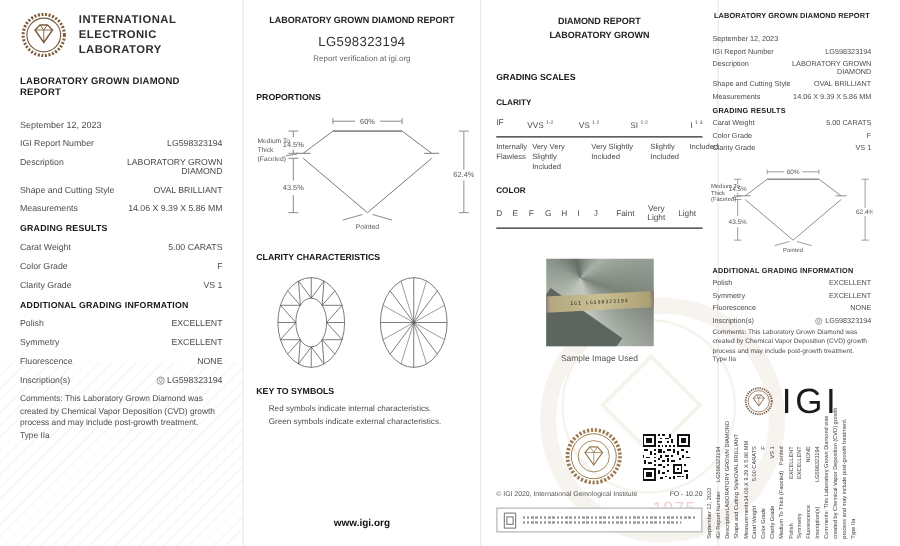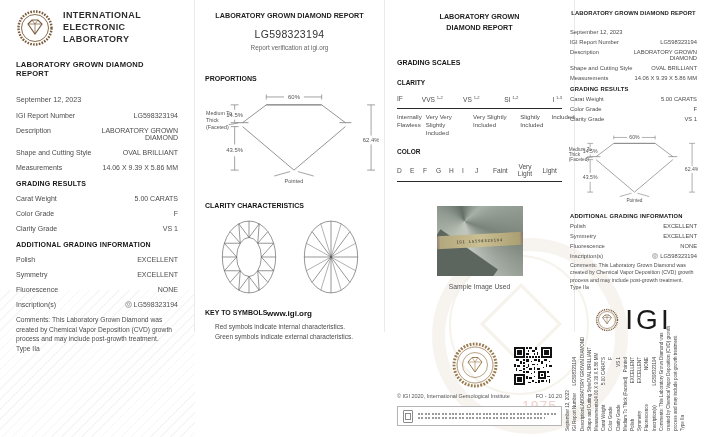--- a/index.html
+++ b/index.html
@@ -1,17 +1,17 @@
 <!DOCTYPE html>
 <html><head>
 <meta charset="utf-8">
 <style>
   html,body{margin:0;padding:0;}
   body{width:720px;height:437px;position:relative;background:#ffffff;font-family:"Liberation Sans",sans-serif;color:#4c4c4c;overflow:hidden;}
-  .panel{position:absolute;top:0;height:332px;background:transparent;z-index:2;}
+  .panel{position:absolute;top:0;height:437px;background:transparent;z-index:2;}
   .p1{left:0;width:195px;padding:0 16px;box-sizing:border-box;border-right:1px solid #eceae6;}
   .p2{left:195px;width:190px;padding:0 10px;box-sizing:border-box;border-right:1px solid #eceae6;}
   .p3{left:385px;width:190px;padding:0 12px;box-sizing:border-box;border-right:1px solid #eceae6;}
   .p4{left:561px;width:145px;padding:0 9px;box-sizing:border-box;}
   
   .wm-layer{position:absolute;inset:0;z-index:1;pointer-events:none;}
   .wm-circle{position:absolute;left:432px;top:238px;width:170px;height:170px;border-radius:50%;border:13px solid rgba(208,188,160,0.16);}
   .wm-circle2{position:absolute;left:449px;top:255px;width:136px;height:136px;border-radius:50%;border:2px solid rgba(208,188,160,0.20);}
   .wm-diamond{position:absolute;left:492px;top:295px;width:52px;height:52px;border:3px solid rgba(208,188,160,0.20);transform:rotate(45deg);}
   .wm-stripes{position:absolute;left:0;top:290px;width:195px;height:147px;background:repeating-linear-gradient(135deg,rgba(170,160,150,0.10) 0 1px,transparent 1px 7px);}
@@ -214,22 +214,22 @@
   <div class="keylines">
     <div>Red symbols indicate internal characteristics.</div>
     <div>Green symbols indicate external characteristics.</div>
   </div>
 
   <div class="website">www.igi.org</div>
 </section>
 
 <section class="panel p3">
   <div class="p3-head">
+    <div>DIAMOND REPORT</div>
     <div>LABORATORY GROWN</div>
-    <div>DIAMOND REPORT</div>
   </div>
 
   <div class="h-small" style="margin-top:26px">GRADING SCALES</div>
   <div class="h-small" style="margin-top:13px;font-size:6.5px">CLARITY</div>
 
   <div class="scale-codes">
     <span class="c1"><span>IF</span></span>
     <span class="c2"><span>VVS</span> <sup>1-2</sup></span>
     <span class="c3"><span>VS</span> <sup>1-2</sup></span>
     <span class="c4"><span>SI</span> <sup>1-2</sup></span>

